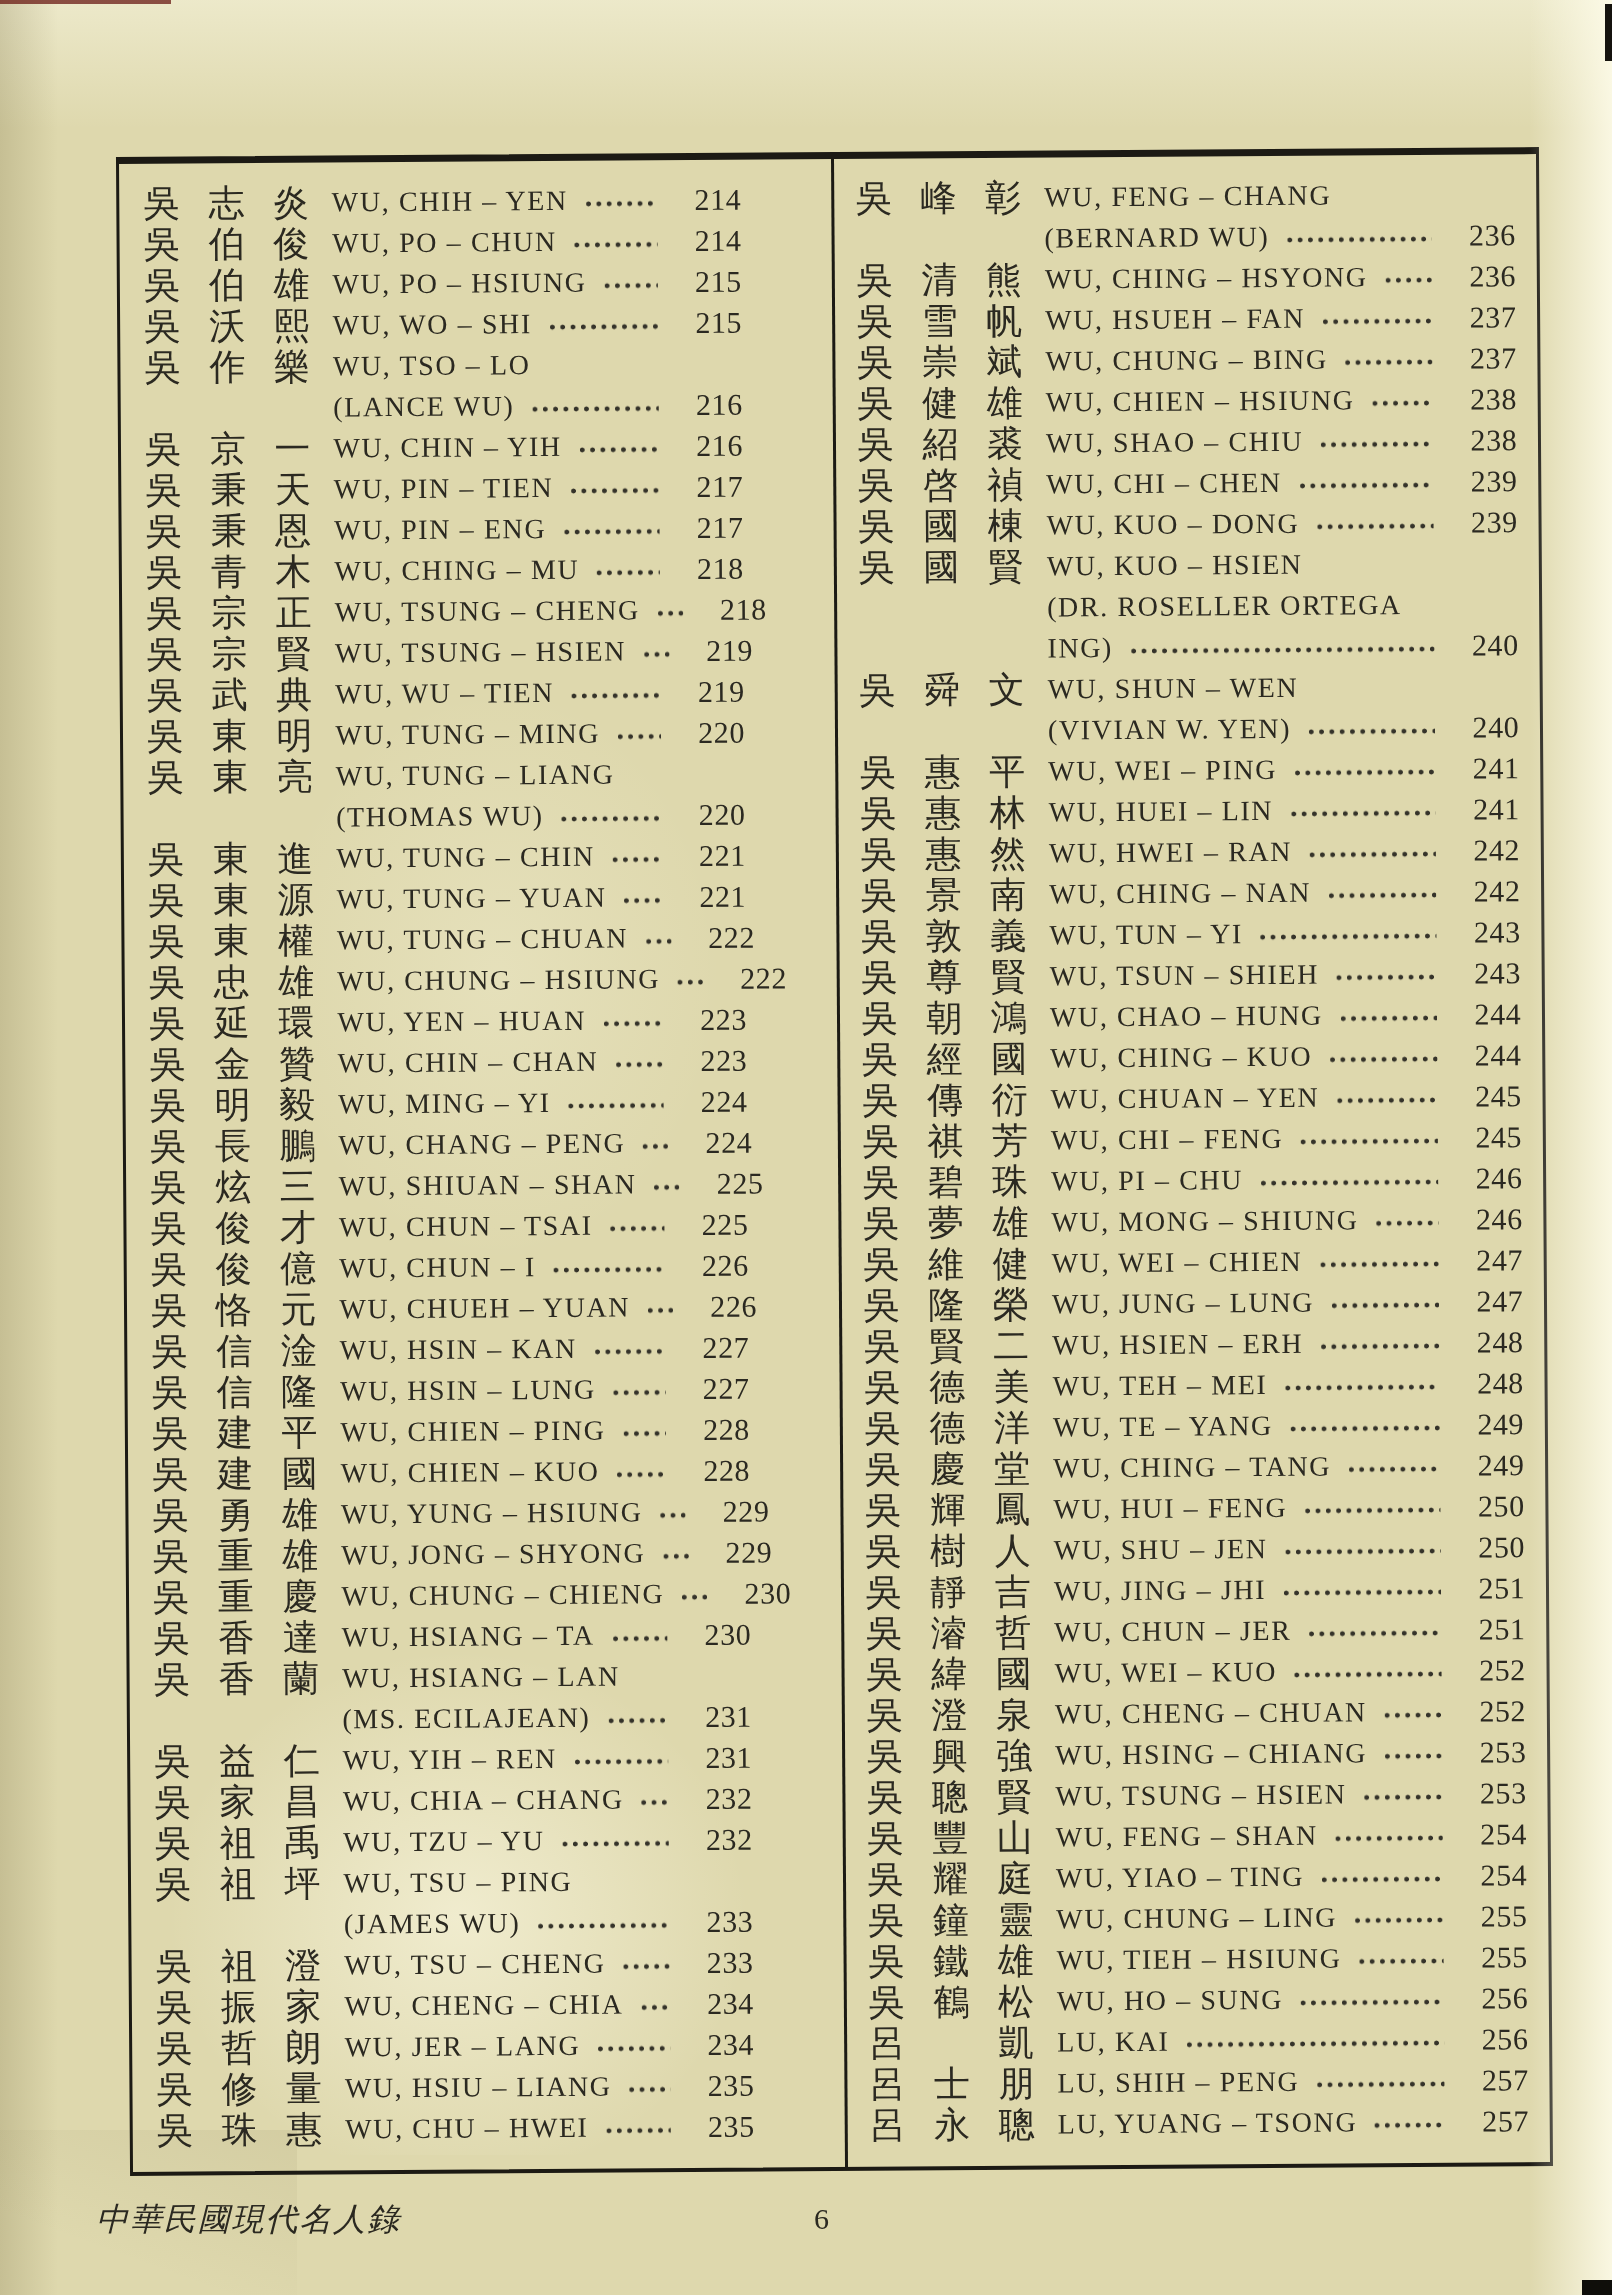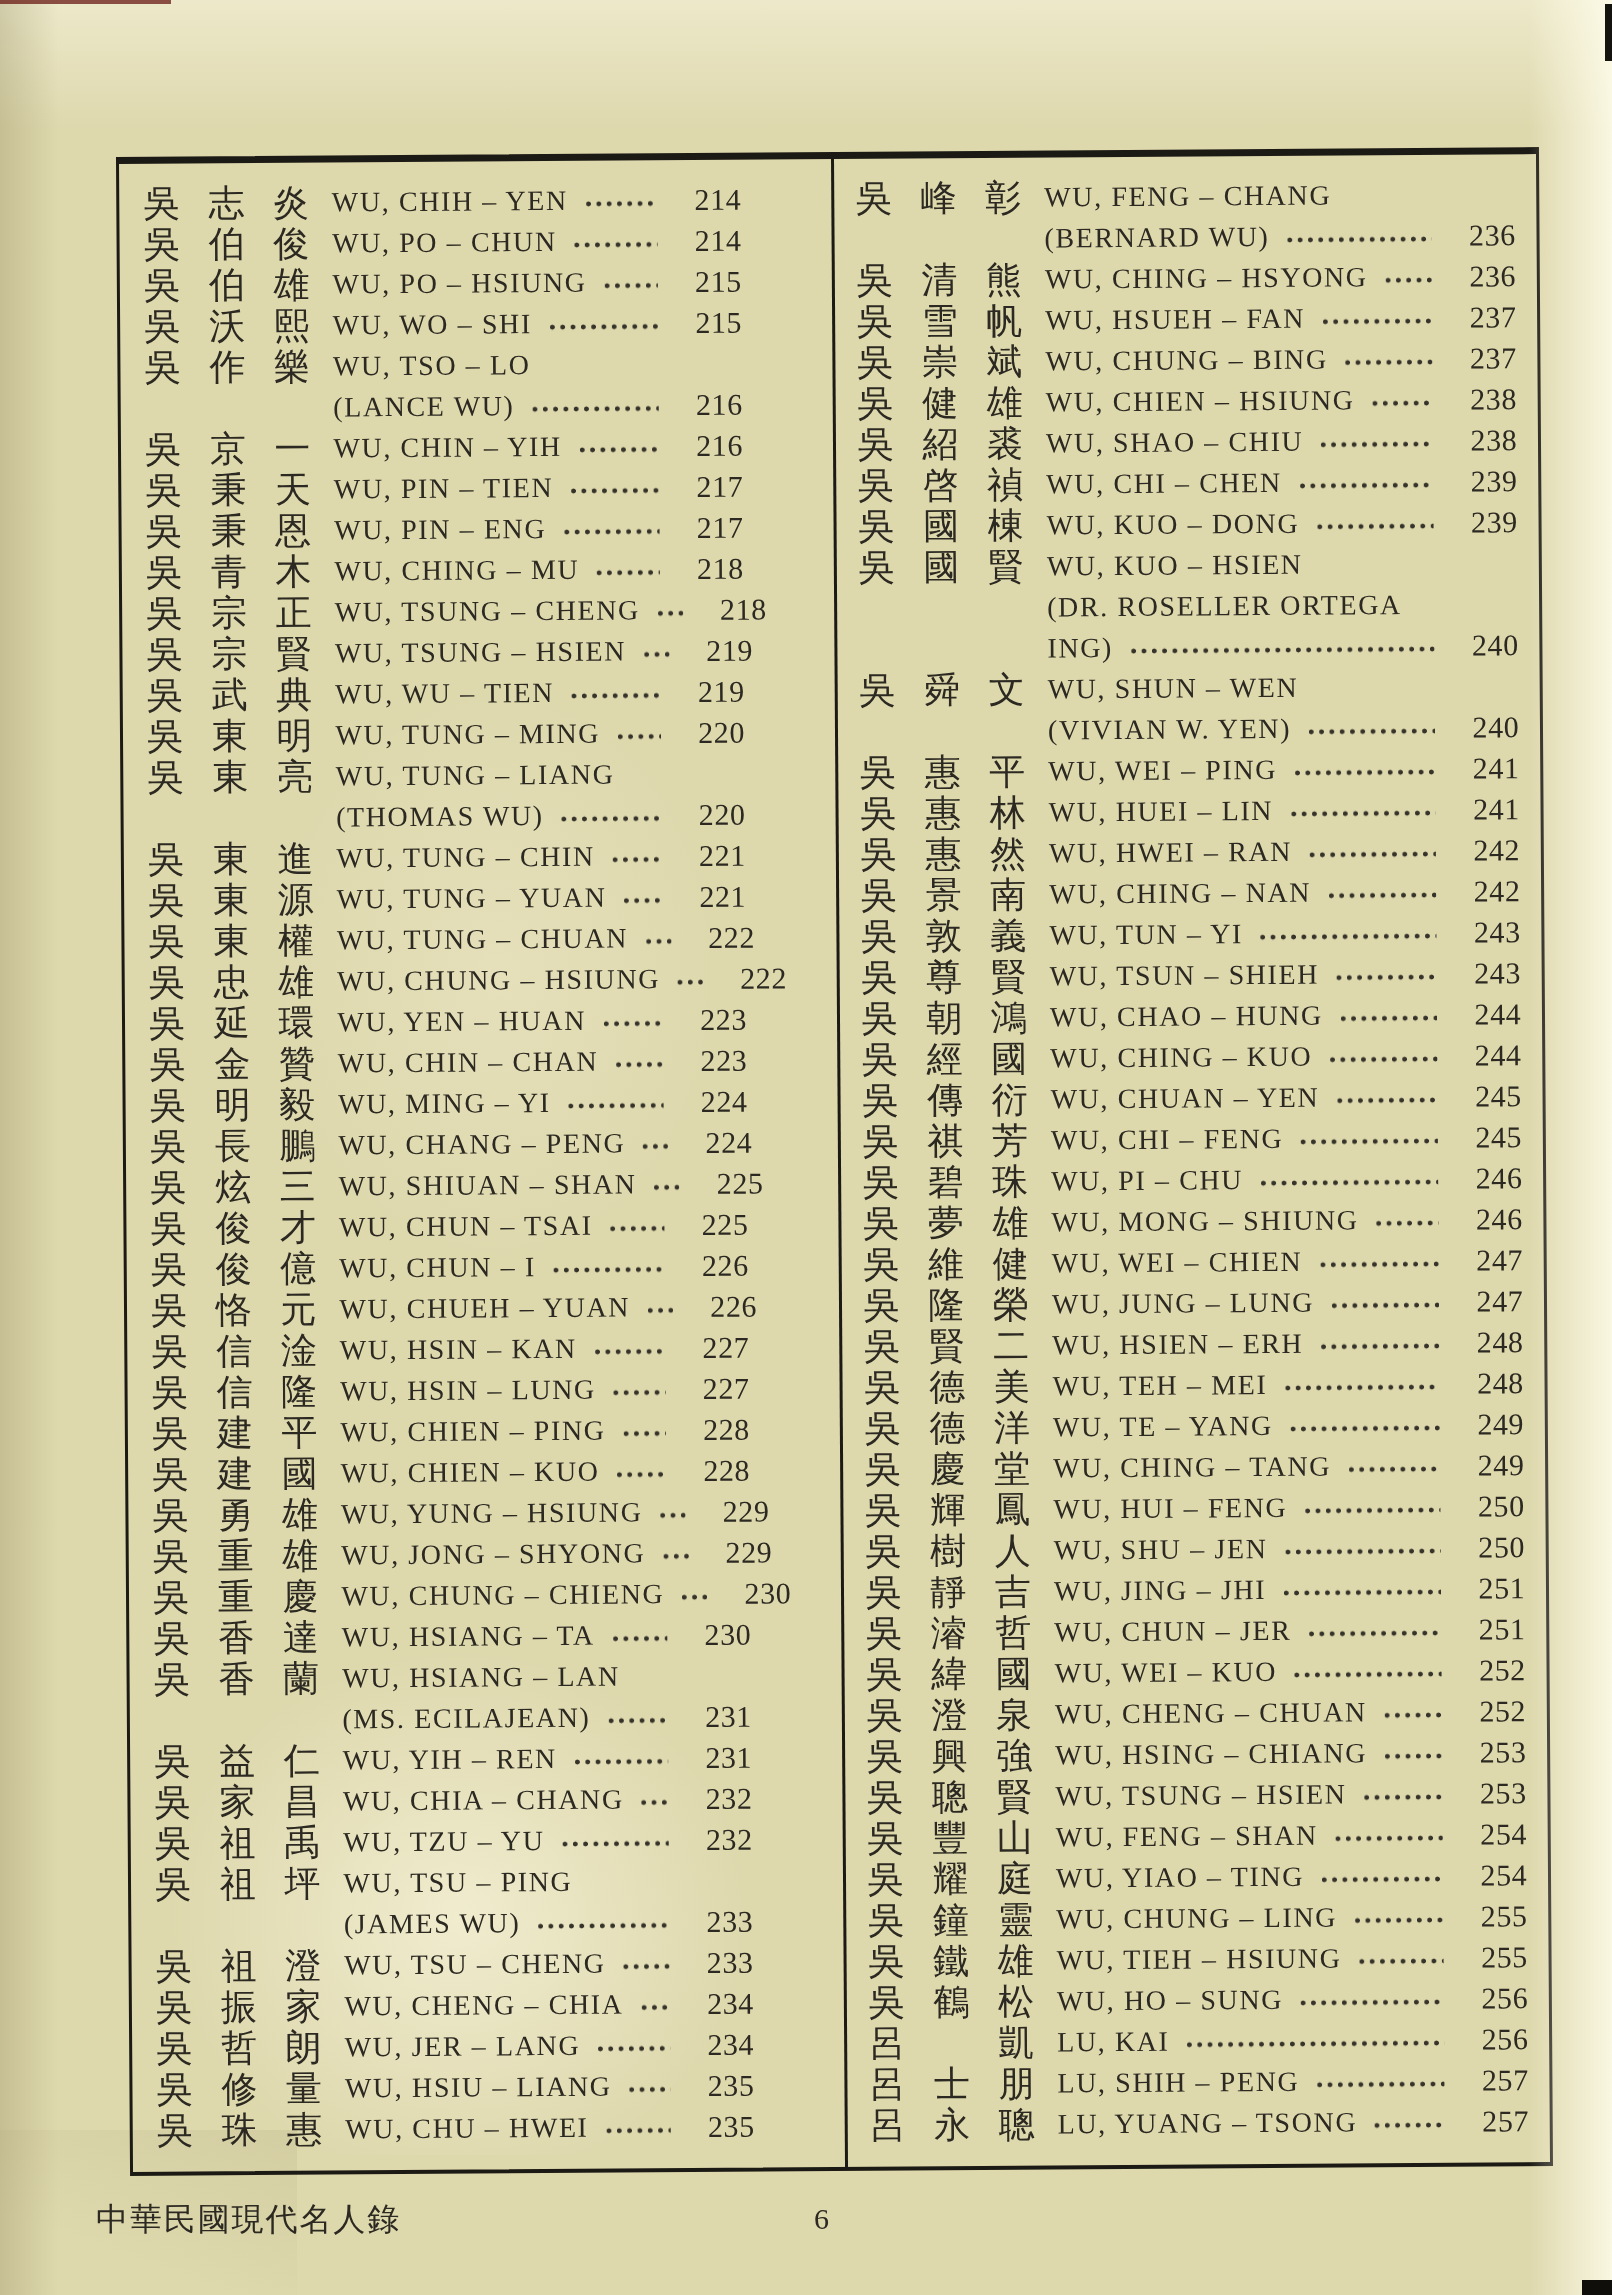--- a/index.html
+++ b/index.html
@@ -68,20 +68,21 @@
     min-width:26px;
   }
   .pagenum{
     font-size:30px;min-width:70px;text-align:right;letter-spacing:0.6px;line-height:1;
   }
   
   .footer-title{
     position:absolute;left:96px;top:2198px;
     font-size:32px;letter-spacing:1.9px;
     font-family:"DejaVu Serif","Liberation Serif",serif;
+    font-style:italic;
   }
   .footer-page{
     position:absolute;left:814px;top:2202px;
     font-size:30px;
   }
 </style>
 </head>
 <body>
 
 <div class="page">

